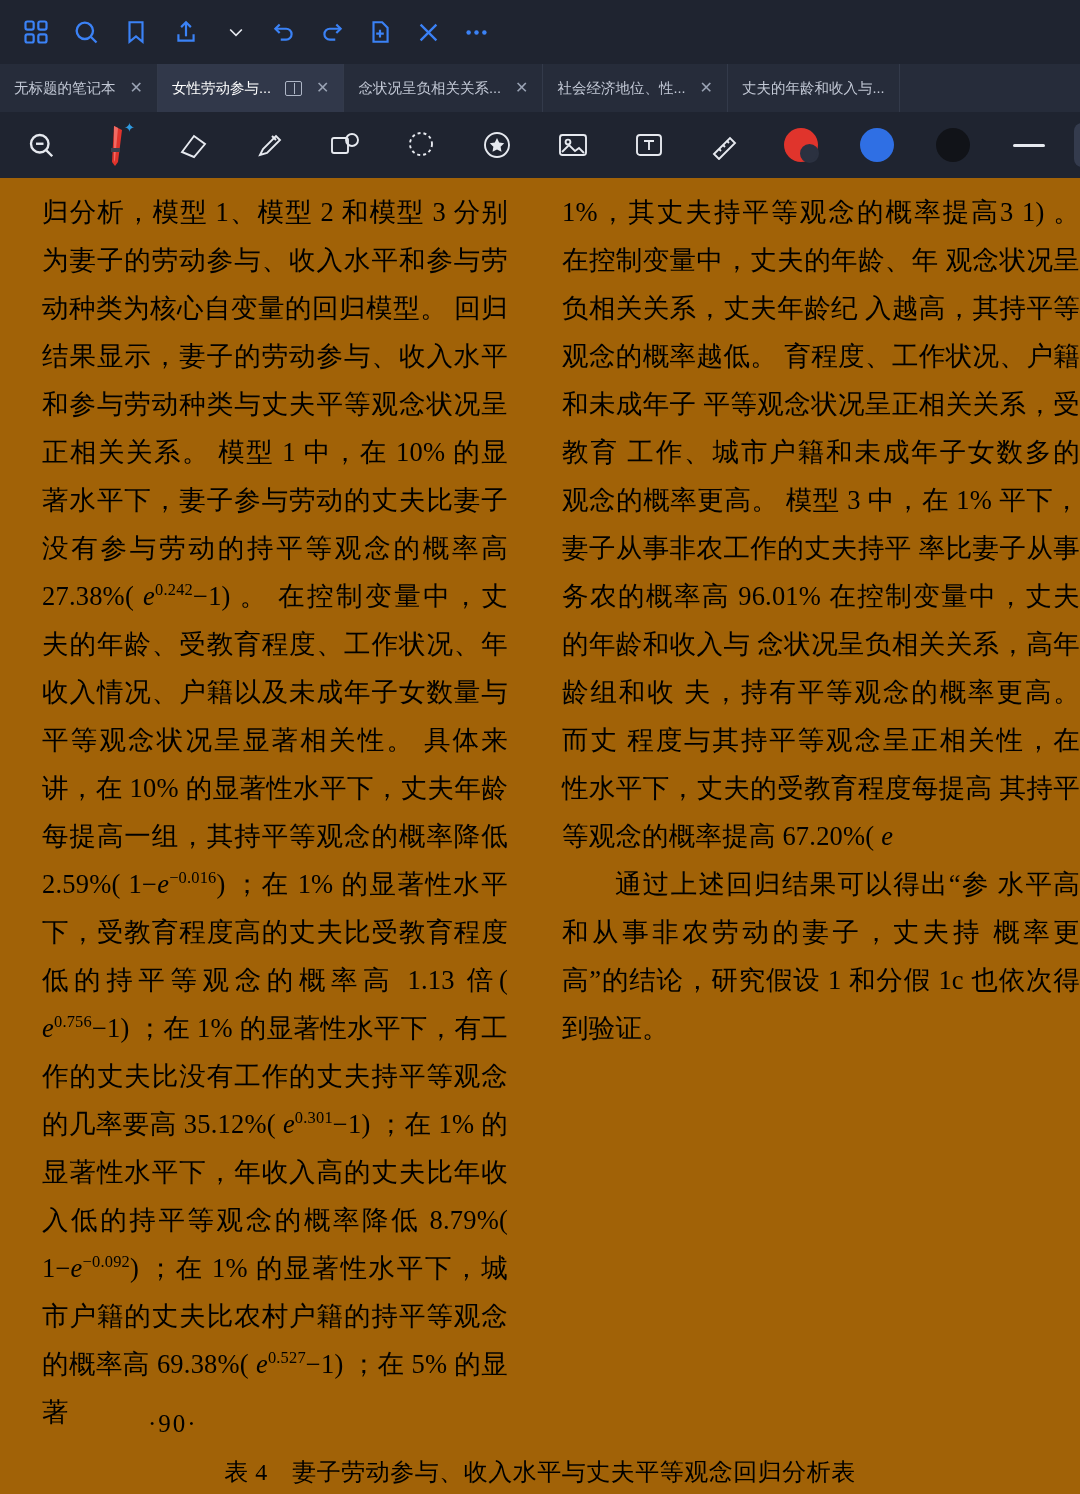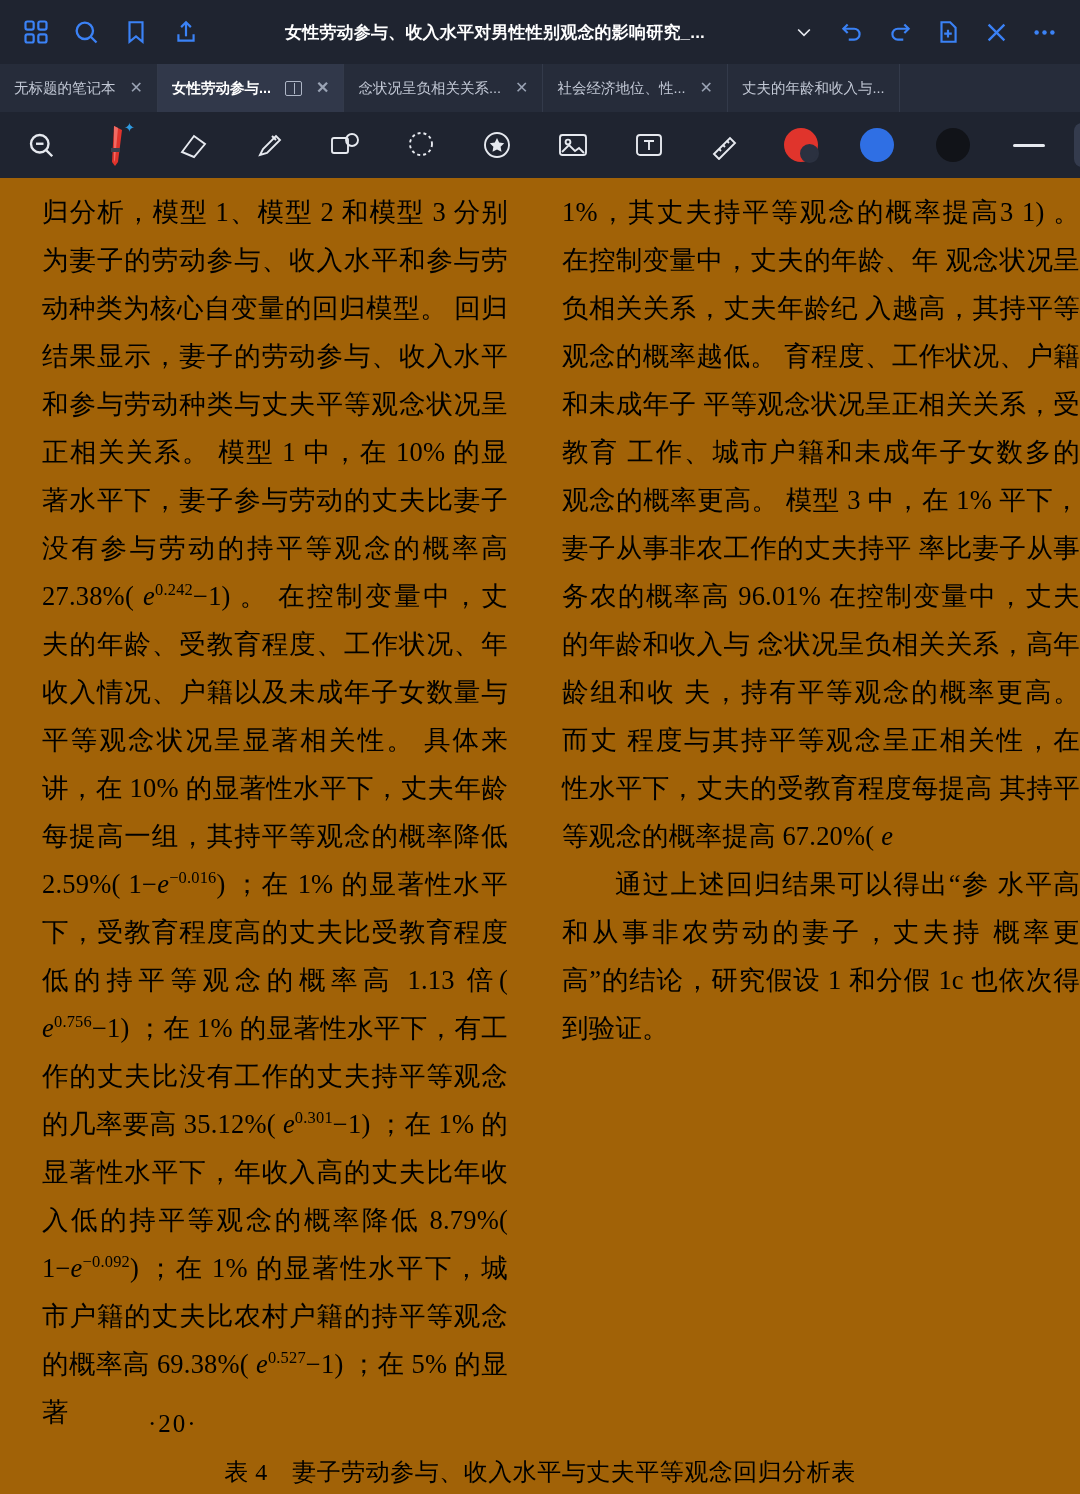--- a/index.html
+++ b/index.html
@@ -33,21 +33,21 @@
   .tabstrip {
     height: 48px; background: #262c3a; display: flex; align-items: stretch;
     overflow: hidden;
   }
   .tab {
     display: flex; align-items: center; gap: 14px;
     padding: 0 14px; color: #c3c9d6; font-size: 14.5px;
     border-right: 1px solid #333a4a; white-space: nowrap; max-width: 215px;
   }
   .tab .lbl { overflow: hidden; text-overflow: ellipsis; white-space: nowrap; }
-  .tab.active { background: #31384a; color: #ffffff; font-weight: bold; }
+  .tab.active { background: #31384a; color: #ffffff; }
   .tab .x { color: #9aa3b4; font-size: 16px; line-height: 1; flex: none; }
   .tab .pgicon {
     width: 17px; height: 15px; border: 1.6px solid #aeb6c6; border-radius: 2px;
     position: relative; flex: none;
   }
   .tab .pgicon:after{
     content:""; position:absolute; left:50%; top:1px; bottom:1px; width:1.6px; background:#aeb6c6;
   }
 
   
@@ -127,21 +127,20 @@
         <path d="M6 3h12v18l-6-5-6 5z"></path>
       </svg>
     </div>
     <div class="tb-icon">
       <svg width="26" height="26" viewBox="0 0 24 24" fill="none" stroke="currentColor" stroke-width="2">
         <path d="M12 3v13"></path>
           <path d="M7.5 7.5L12 3l4.5 4.5"></path>
           <path d="M5 14v6h14v-6"></path>
       </svg>
     </div>
-    <div class="tb-title">女性劳动参与、收入水平对男性性别观念的影响研究_...</div>
     <div class="tb-right">
       <div class="tb-icon">
         <svg width="20" height="20" viewBox="0 0 24 24" fill="none" stroke="#e6e9ef" stroke-width="2">
             <path d="M5 9l7 7 7-7"></path>
           </svg>
       </div>
       <div class="tb-icon blue">
         <svg width="26" height="26" viewBox="0 0 24 24" fill="none" stroke="currentColor" stroke-width="2">
           <path d="M4 9h10a5 5 0 010 10H9"></path>
             <path d="M8 5L4 9l4 4"></path>
@@ -293,15 +292,15 @@
           1%，其丈夫持平等观念的概率提高3 1) 。 在控制变量中，丈夫的年龄、年 观念状况呈负相关关系，丈夫年龄纪 入越高，其持平等观念的概率越低。 育程度、工作状况、户籍和未成年子 平等观念状况呈正相关关系，受教育 工作、城市户籍和未成年子女数多的 观念的概率更高。 模型 3 中，在 1% 平下，妻子从事非农工作的丈夫持平 率比妻子从事务农的概率高 96.01% 在控制变量中，丈夫的年龄和收入与 念状况呈负相关关系，高年龄组和收 夫，持有平等观念的概率更高。 而丈 程度与其持平等观念呈正相关性，在 性水平下，丈夫的受教育程度每提高 其持平等观念的概率提高 67.20%( <span class="ital">e</span>
         </div>
         <div class="indent">
           通过上述回归结果可以得出“参 水平高和从事非农劳动的妻子，丈夫持 概率更高”的结论，研究假设 1 和分假 1c 也依次得到验证。
         </div>
       </div>
     </div>
 
     <div class="tablecap">表 4　妻子劳动参与、收入水平与丈夫平等观念回归分析表</div>
 
-    <div class="pagenum">·20·</div>
+    <div class="pagenum">·90·</div>
   </div>
 </div>
 
 </body></html>

